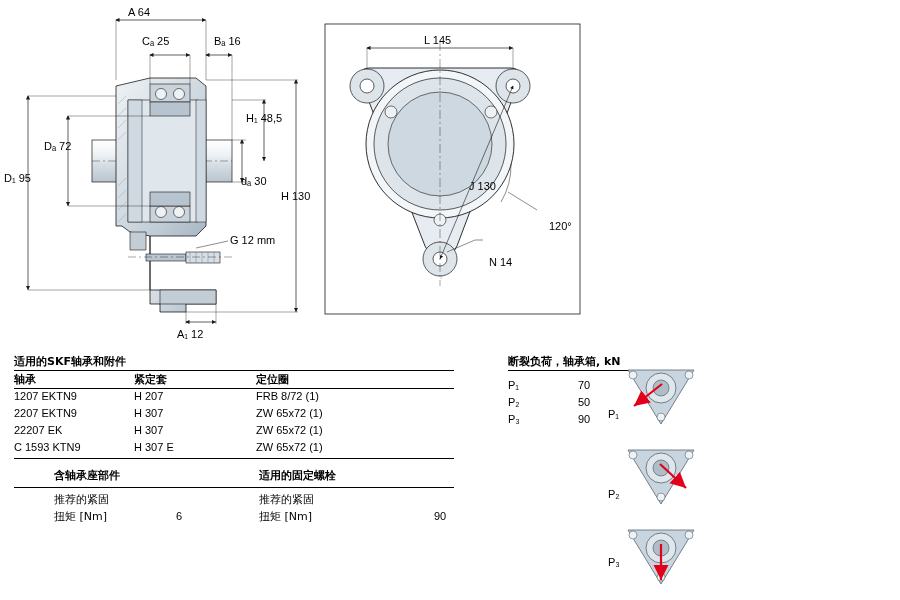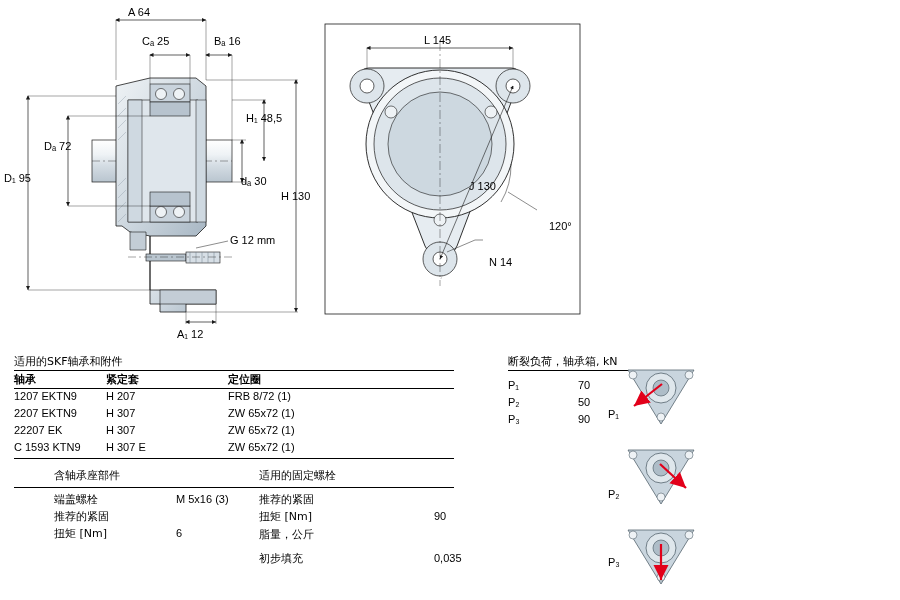--- a/index.html
+++ b/index.html
@@ -15,25 +15,25 @@
   svg{display:block;}
   .dim-text{font-family:"Liberation Sans", sans-serif;font-size:11px;fill:#000;}
   .cn-text{font-family:"DejaVu Sans", sans-serif;}
 
   
   .tbl{position:absolute;font-size:11px;line-height:1.0;}
   .tbl .hdr{font-weight:bold;}
   .row{display:flex;}
   .cell{white-space:nowrap;}
 
-  .sec-title{font-weight:normal;font-size:11px;}
+  .sec-title{font-weight:bold;font-size:11px;}
   .rule{position:absolute;border-top:1px solid #000;}
 
   
-  .c1{width:92px;}
+  .c1{width:120px;}
   .c2{width:122px;}
   .c3{width:160px;}
 
   .lrow{height:17px;display:flex;align-items:flex-start;}
 </style>
 </head>
 <body>
 
 <div class="stage">
 
@@ -249,24 +249,20 @@
 
 <div class="rule" style="left:14px; top:370px; width:440px;"></div>
 <div class="rule" style="left:14px; top:388px; width:440px;"></div>
 <div class="rule" style="left:14px; top:458px; width:440px;"></div>
 <div class="rule" style="left:14px; top:487px; width:440px;"></div>
 
 <div class="tbl" style="left:14px; top:470px;margin-left:40px;">
   <div class="sec-title cn-text">含轴承座部件</div>
   <div style="height:13px"></div>
   <div class="row lrow">
-    <div class="cell c1 cn-text" style="width:122px">端盖螺栓</div>
-    <div class="cell">M 5x16 (3)</div>
-  </div>
-  <div class="row lrow">
     <div class="cell c1 cn-text" style="width:122px">推荐的紧固</div>
     <div class="cell"></div>
   </div>
   <div class="row lrow">
     <div class="cell c1 cn-text" style="width:122px">扭矩 [Nm]</div>
     <div class="cell">6</div>
   </div>
 </div>
 
 <div class="tbl" style="left:259px; top:470px;">
@@ -275,28 +271,20 @@
   <div class="row lrow">
     <div class="cell cn-text" style="width:175px">推荐的紧固</div>
     <div class="cell"></div>
   </div>
   <div class="row lrow">
     <div class="cell cn-text" style="width:175px">扭矩 [Nm]</div>
     <div class="cell">90</div>
   </div>
 </div>
 
-<div class="tbl" style="left:259px; top:529px;">
-  <div class="sec-title cn-text">脂量，公斤</div>
-  <div style="height:13px"></div>
-  <div class="row lrow">
-    <div class="cell cn-text" style="width:175px">初步填充</div>
-    <div class="cell">0,035</div>
-  </div>
-</div>
 
 <div class="tbl" style="left:508px; top:356px;">
   <div class="sec-title cn-text">断裂负荷，轴承箱, kN</div>
   <div style="height:13px"></div>
   <div class="row lrow">
     <div class="cell" style="width:70px">P₁</div>
     <div class="cell">70</div>
   </div>
   <div class="row lrow">
     <div class="cell" style="width:70px">P₂</div>

